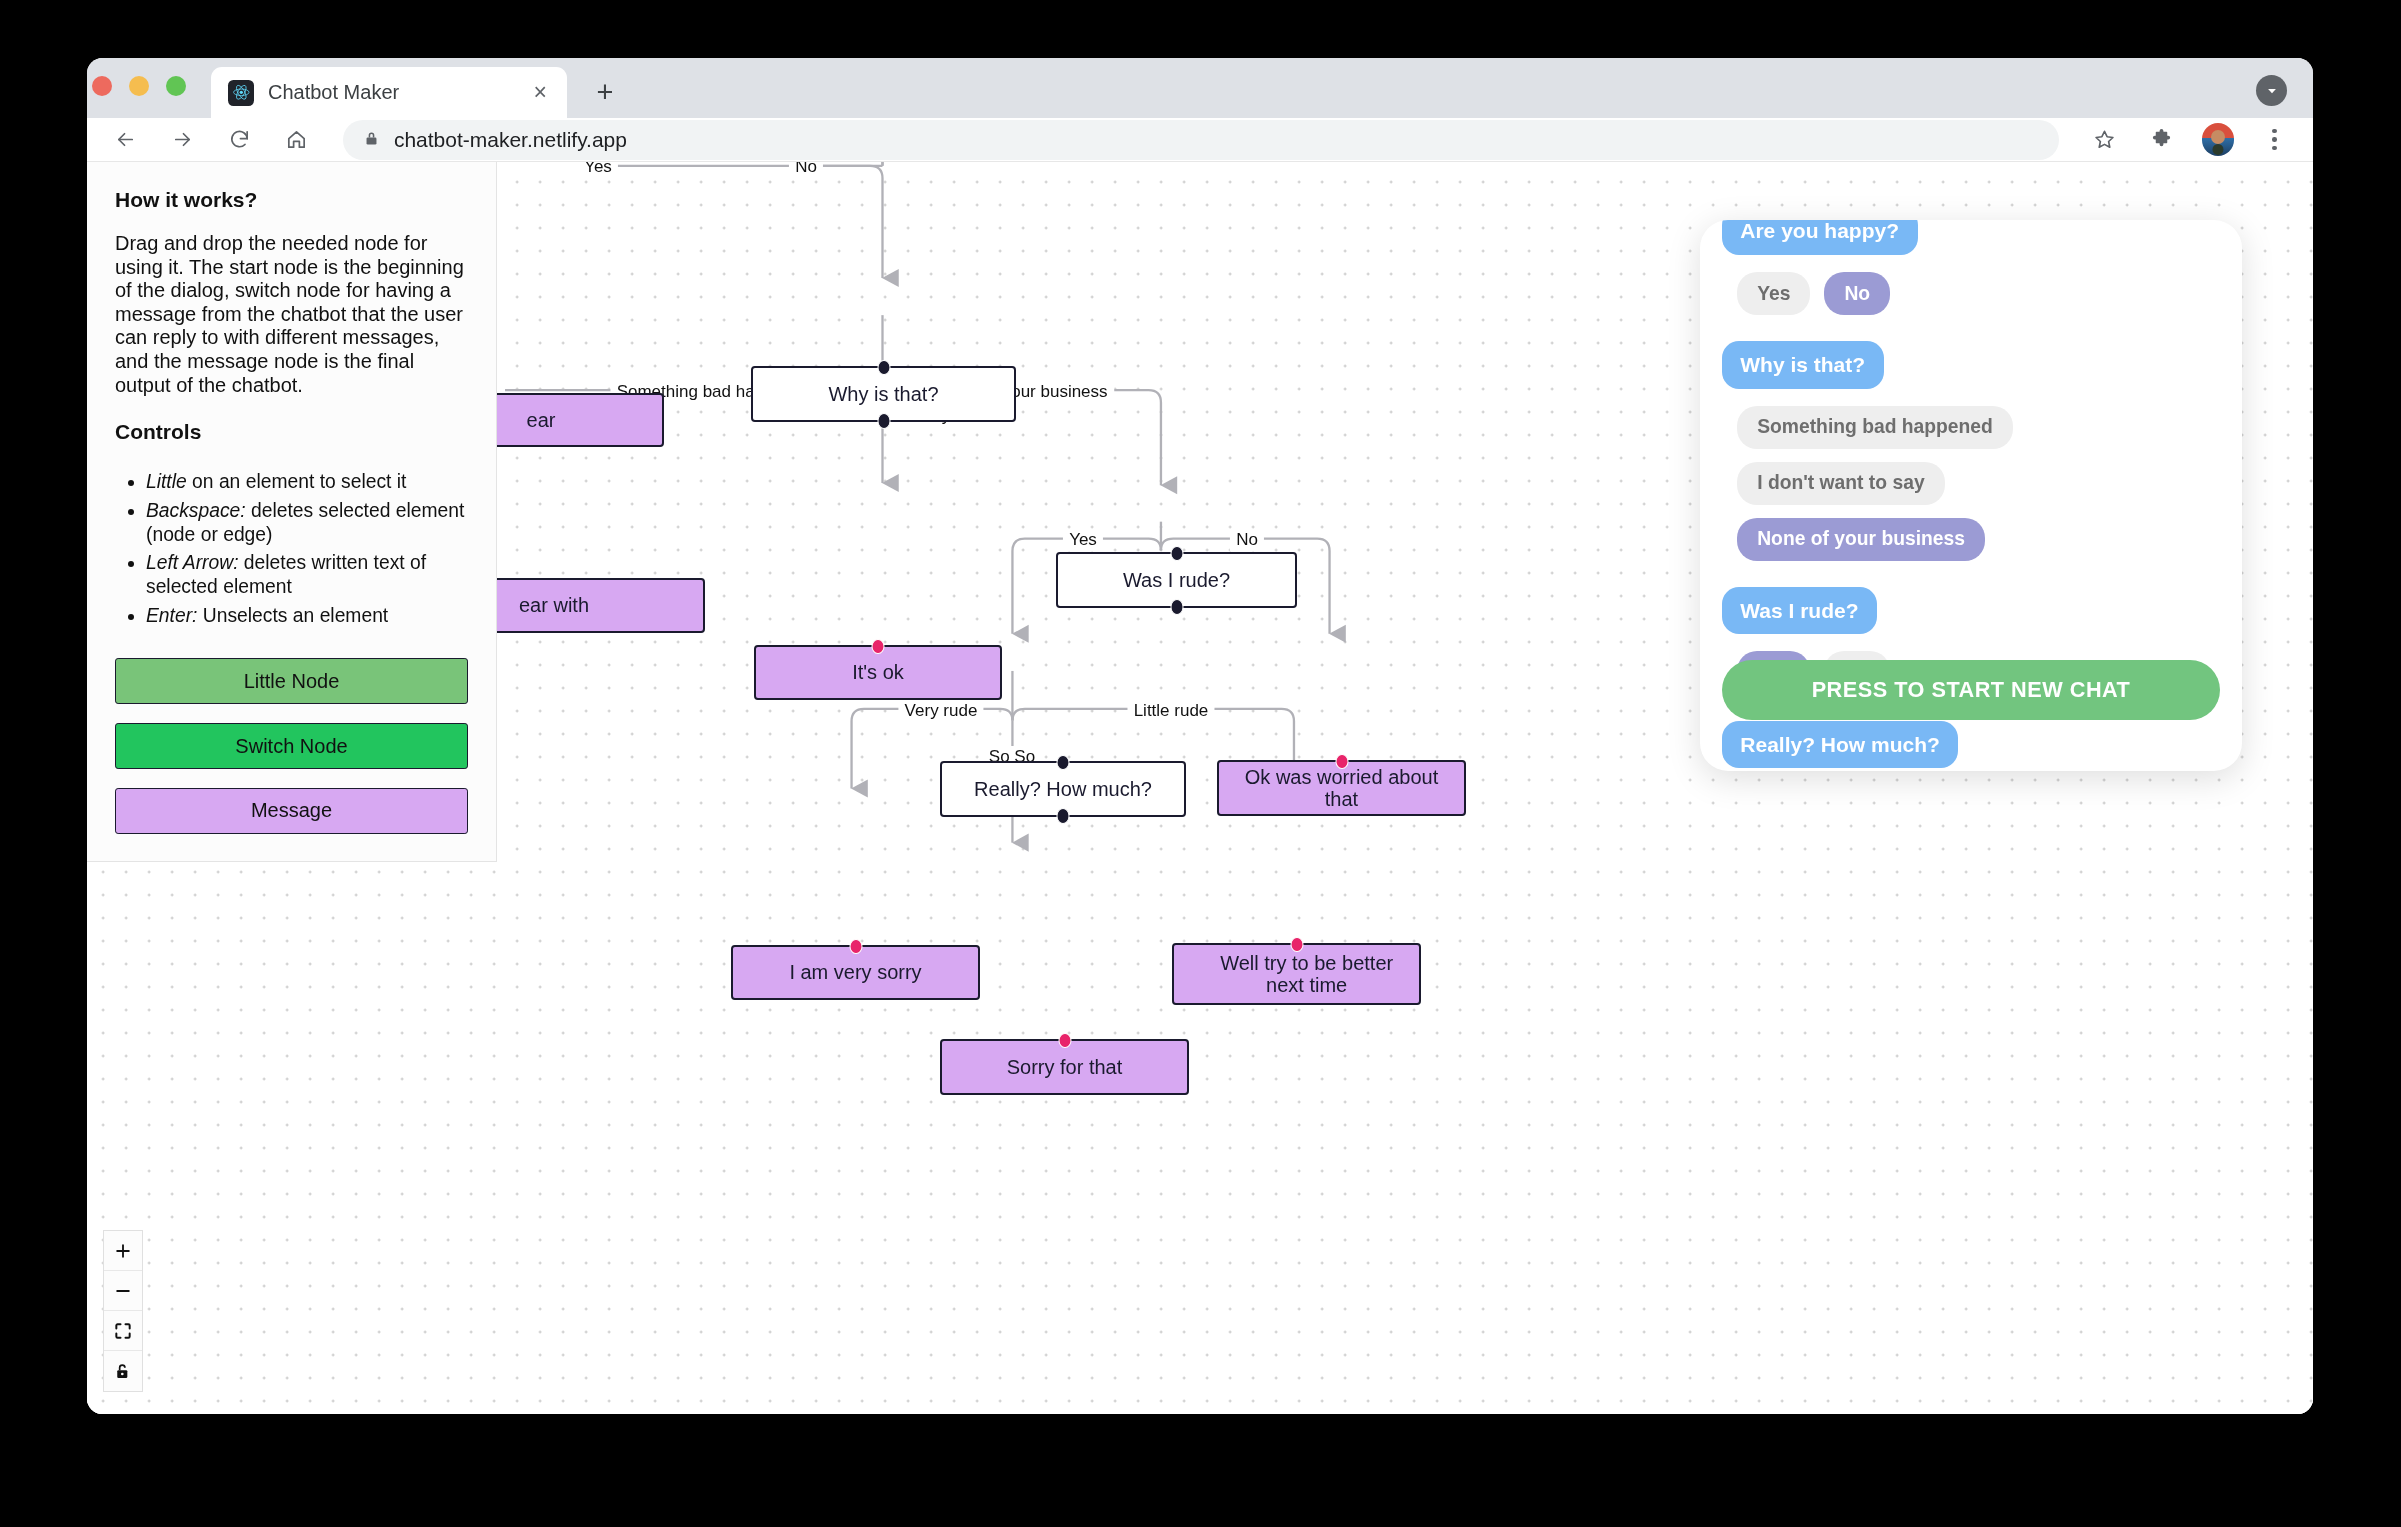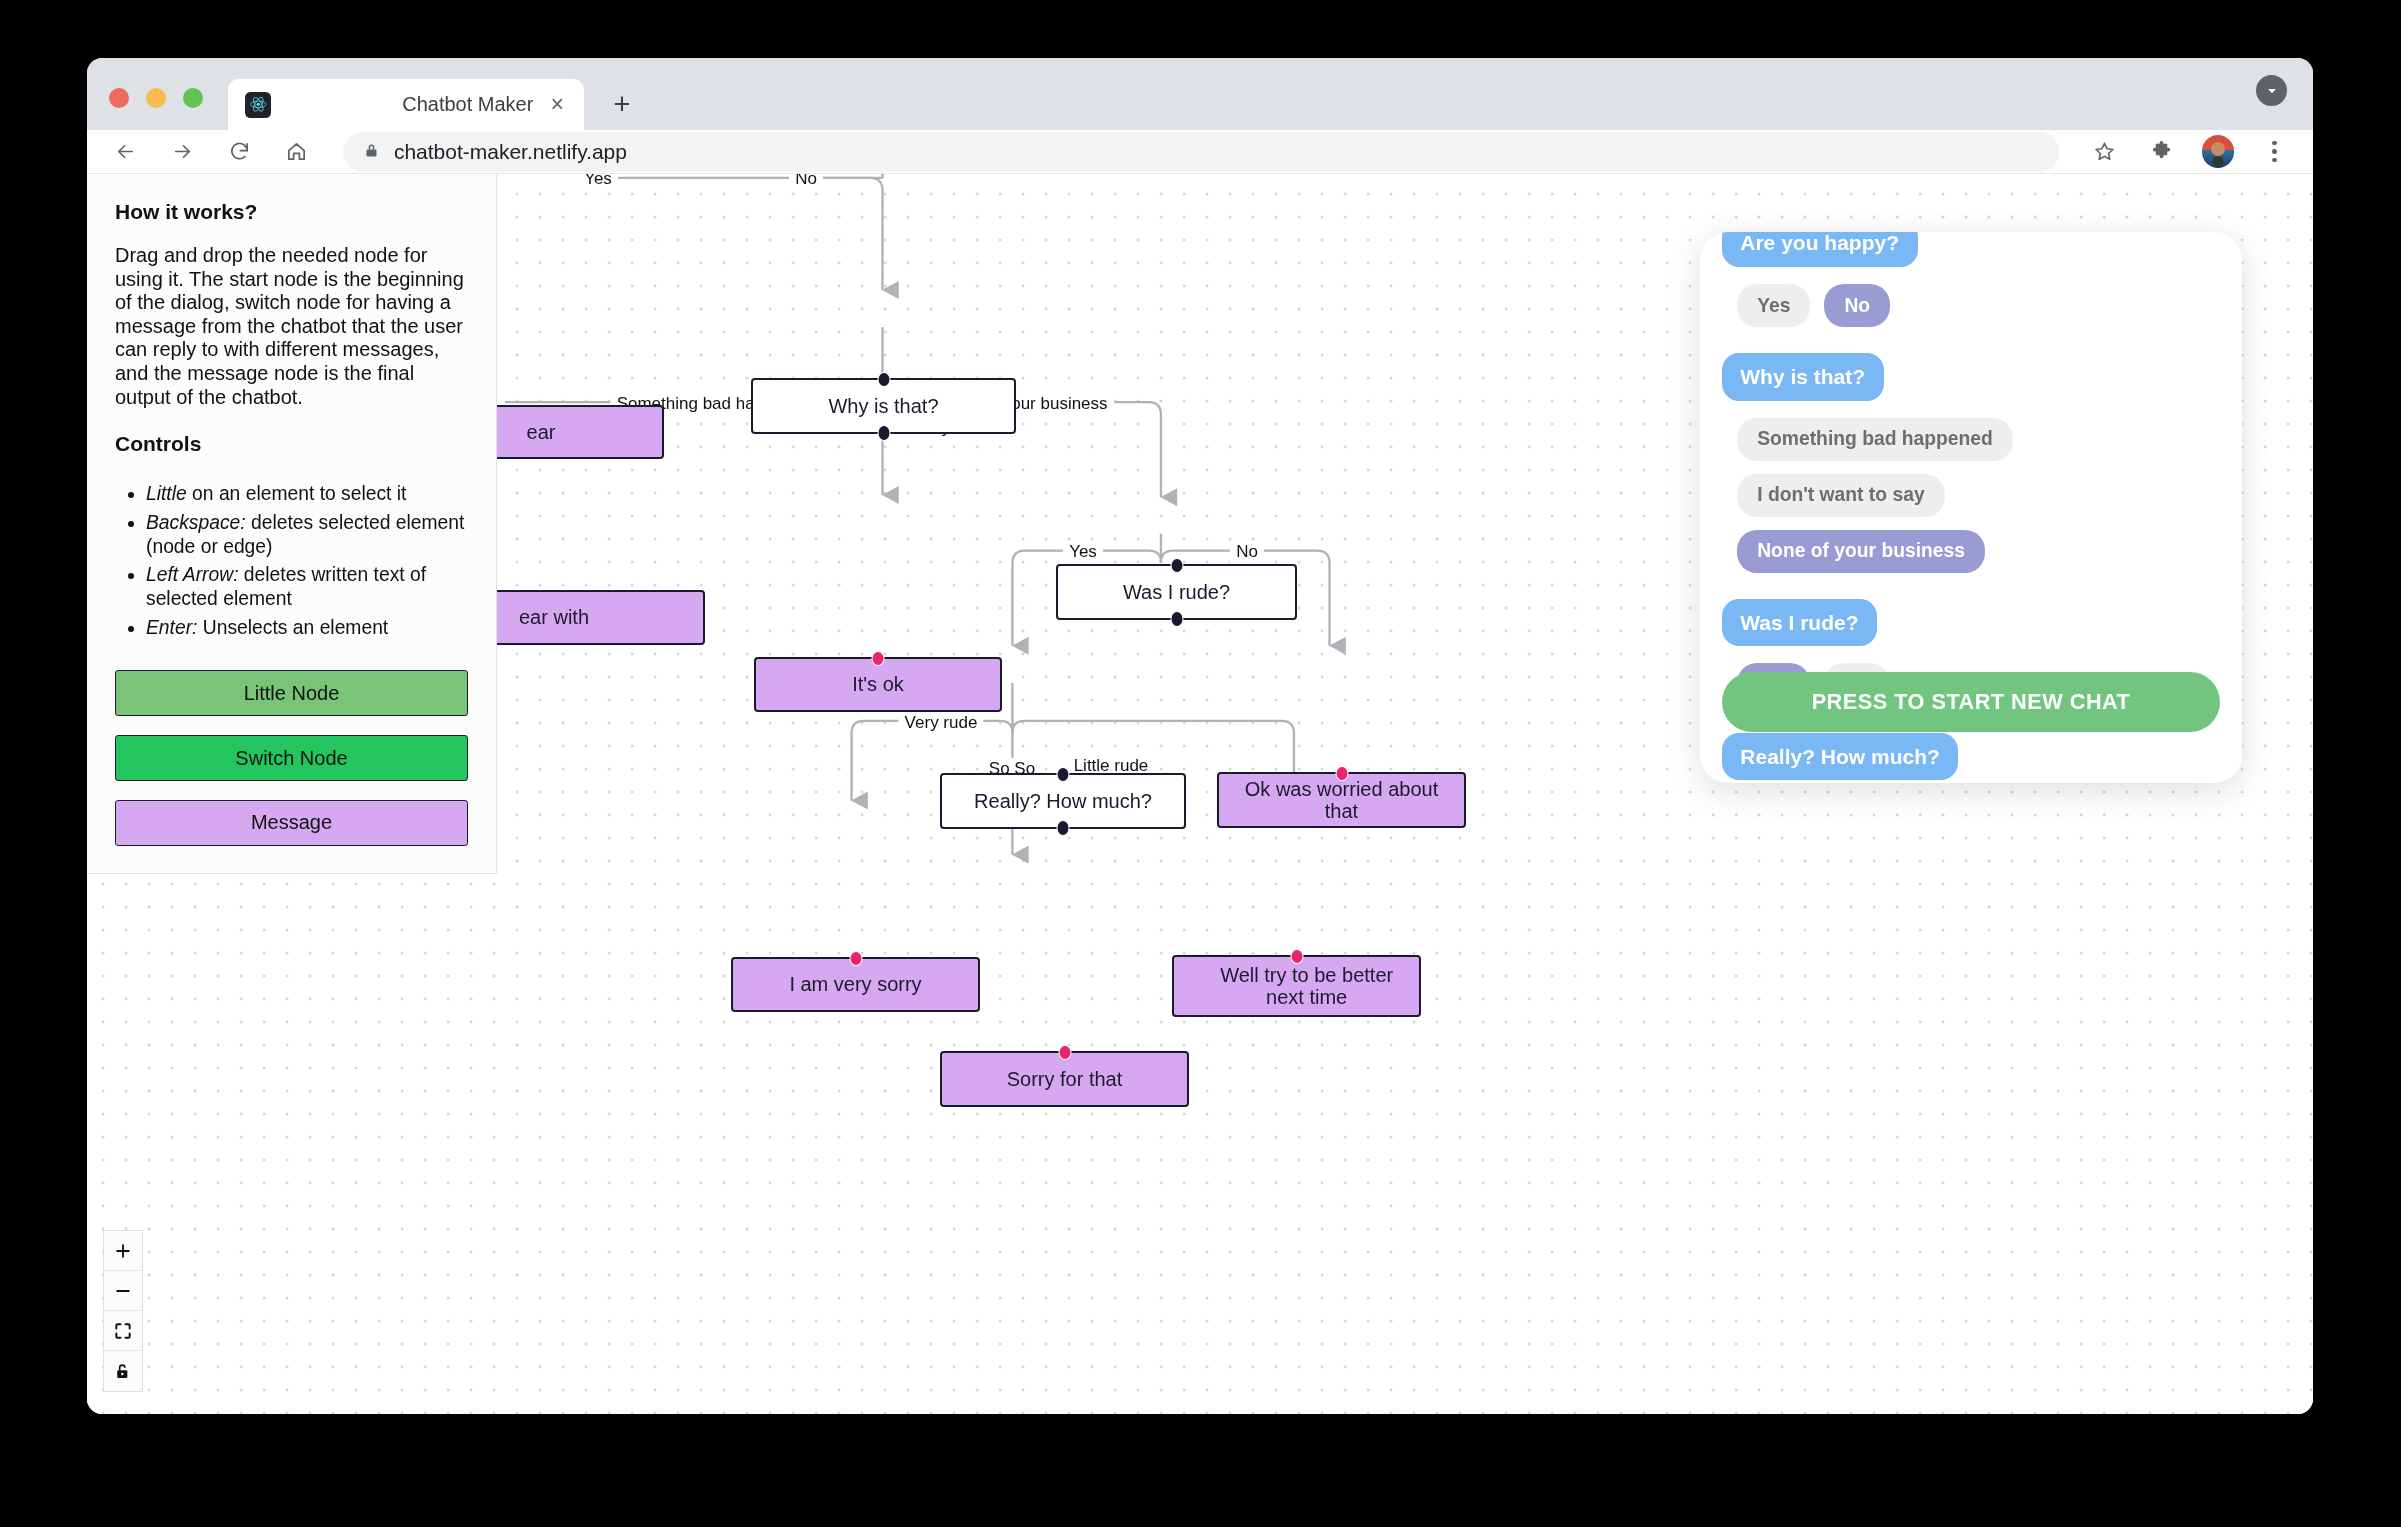--- a/index.html
+++ b/index.html
@@ -17,28 +17,27 @@
     width: 2226px; height: 1356px;
     border-radius: 15.5px;
     background: #ffffff;
     overflow: hidden;
     display: flex;
     flex-direction: column;
   }
 
   
   .tab-strip {
-    height: 72px;
+    height: 60px;
     background: #dee1e6;
     display: flex;
     align-items: flex-end;
-    padding-left: 22px;
+    padding-left: 5px;
     position: relative;
     flex: none;
-    text-align: right;
   }
   .traffic-lights { display: flex; gap: 17px; align-items: center; height: 60px; padding-bottom: 3.1px; }
   .dot { width: 20px; height: 20px; border-radius: 50%; }
   .dot.red { background: #ed6a5e; }
   .dot.amber { background: #f5bd4f; }
   .dot.green { background: #61c554; }
 
   .tab {
     margin-left: 25px;
     width: 356px; height: 51px;
@@ -388,21 +387,21 @@
     </svg>
 
     <div class="elabel" style="left:511px; top:-6.2px;">Yes</div>
     <div class="elabel" style="left:719px; top:-6.2px;">No</div>
     <div class="elabel" style="left:627px; top:219px;">Something bad happened</div>
     <div class="elabel" style="left:936px; top:219px;">None of your business</div>
     <div class="elabel" style="left:795px; top:243px;">I don't want to say</div>
     <div class="elabel" style="left:996px; top:367px;">Yes</div>
     <div class="elabel" style="left:1160px; top:367px;">No</div>
     <div class="elabel" style="left:854px; top:538px;">Very rude</div>
-    <div class="elabel" style="left:1024px; top:538px;margin-top:43px;">Little rude</div>
+    <div class="elabel" style="left:1084px; top:538px;">Little rude</div>
     <div class="elabel" style="left:925px; top:584px;">So So</div>
 
     <div class="fnode msg" style="left:331px; top:231px; width:246px; height:54px;">
       <span>ear</span>
     </div>
 
     <div class="fnode" style="left:664px; top:204px; width:265px; height:56px;">
       <span class="handle top black"></span>
       <span class="handle bottom black"></span>
       <span>Why is that?</span>

